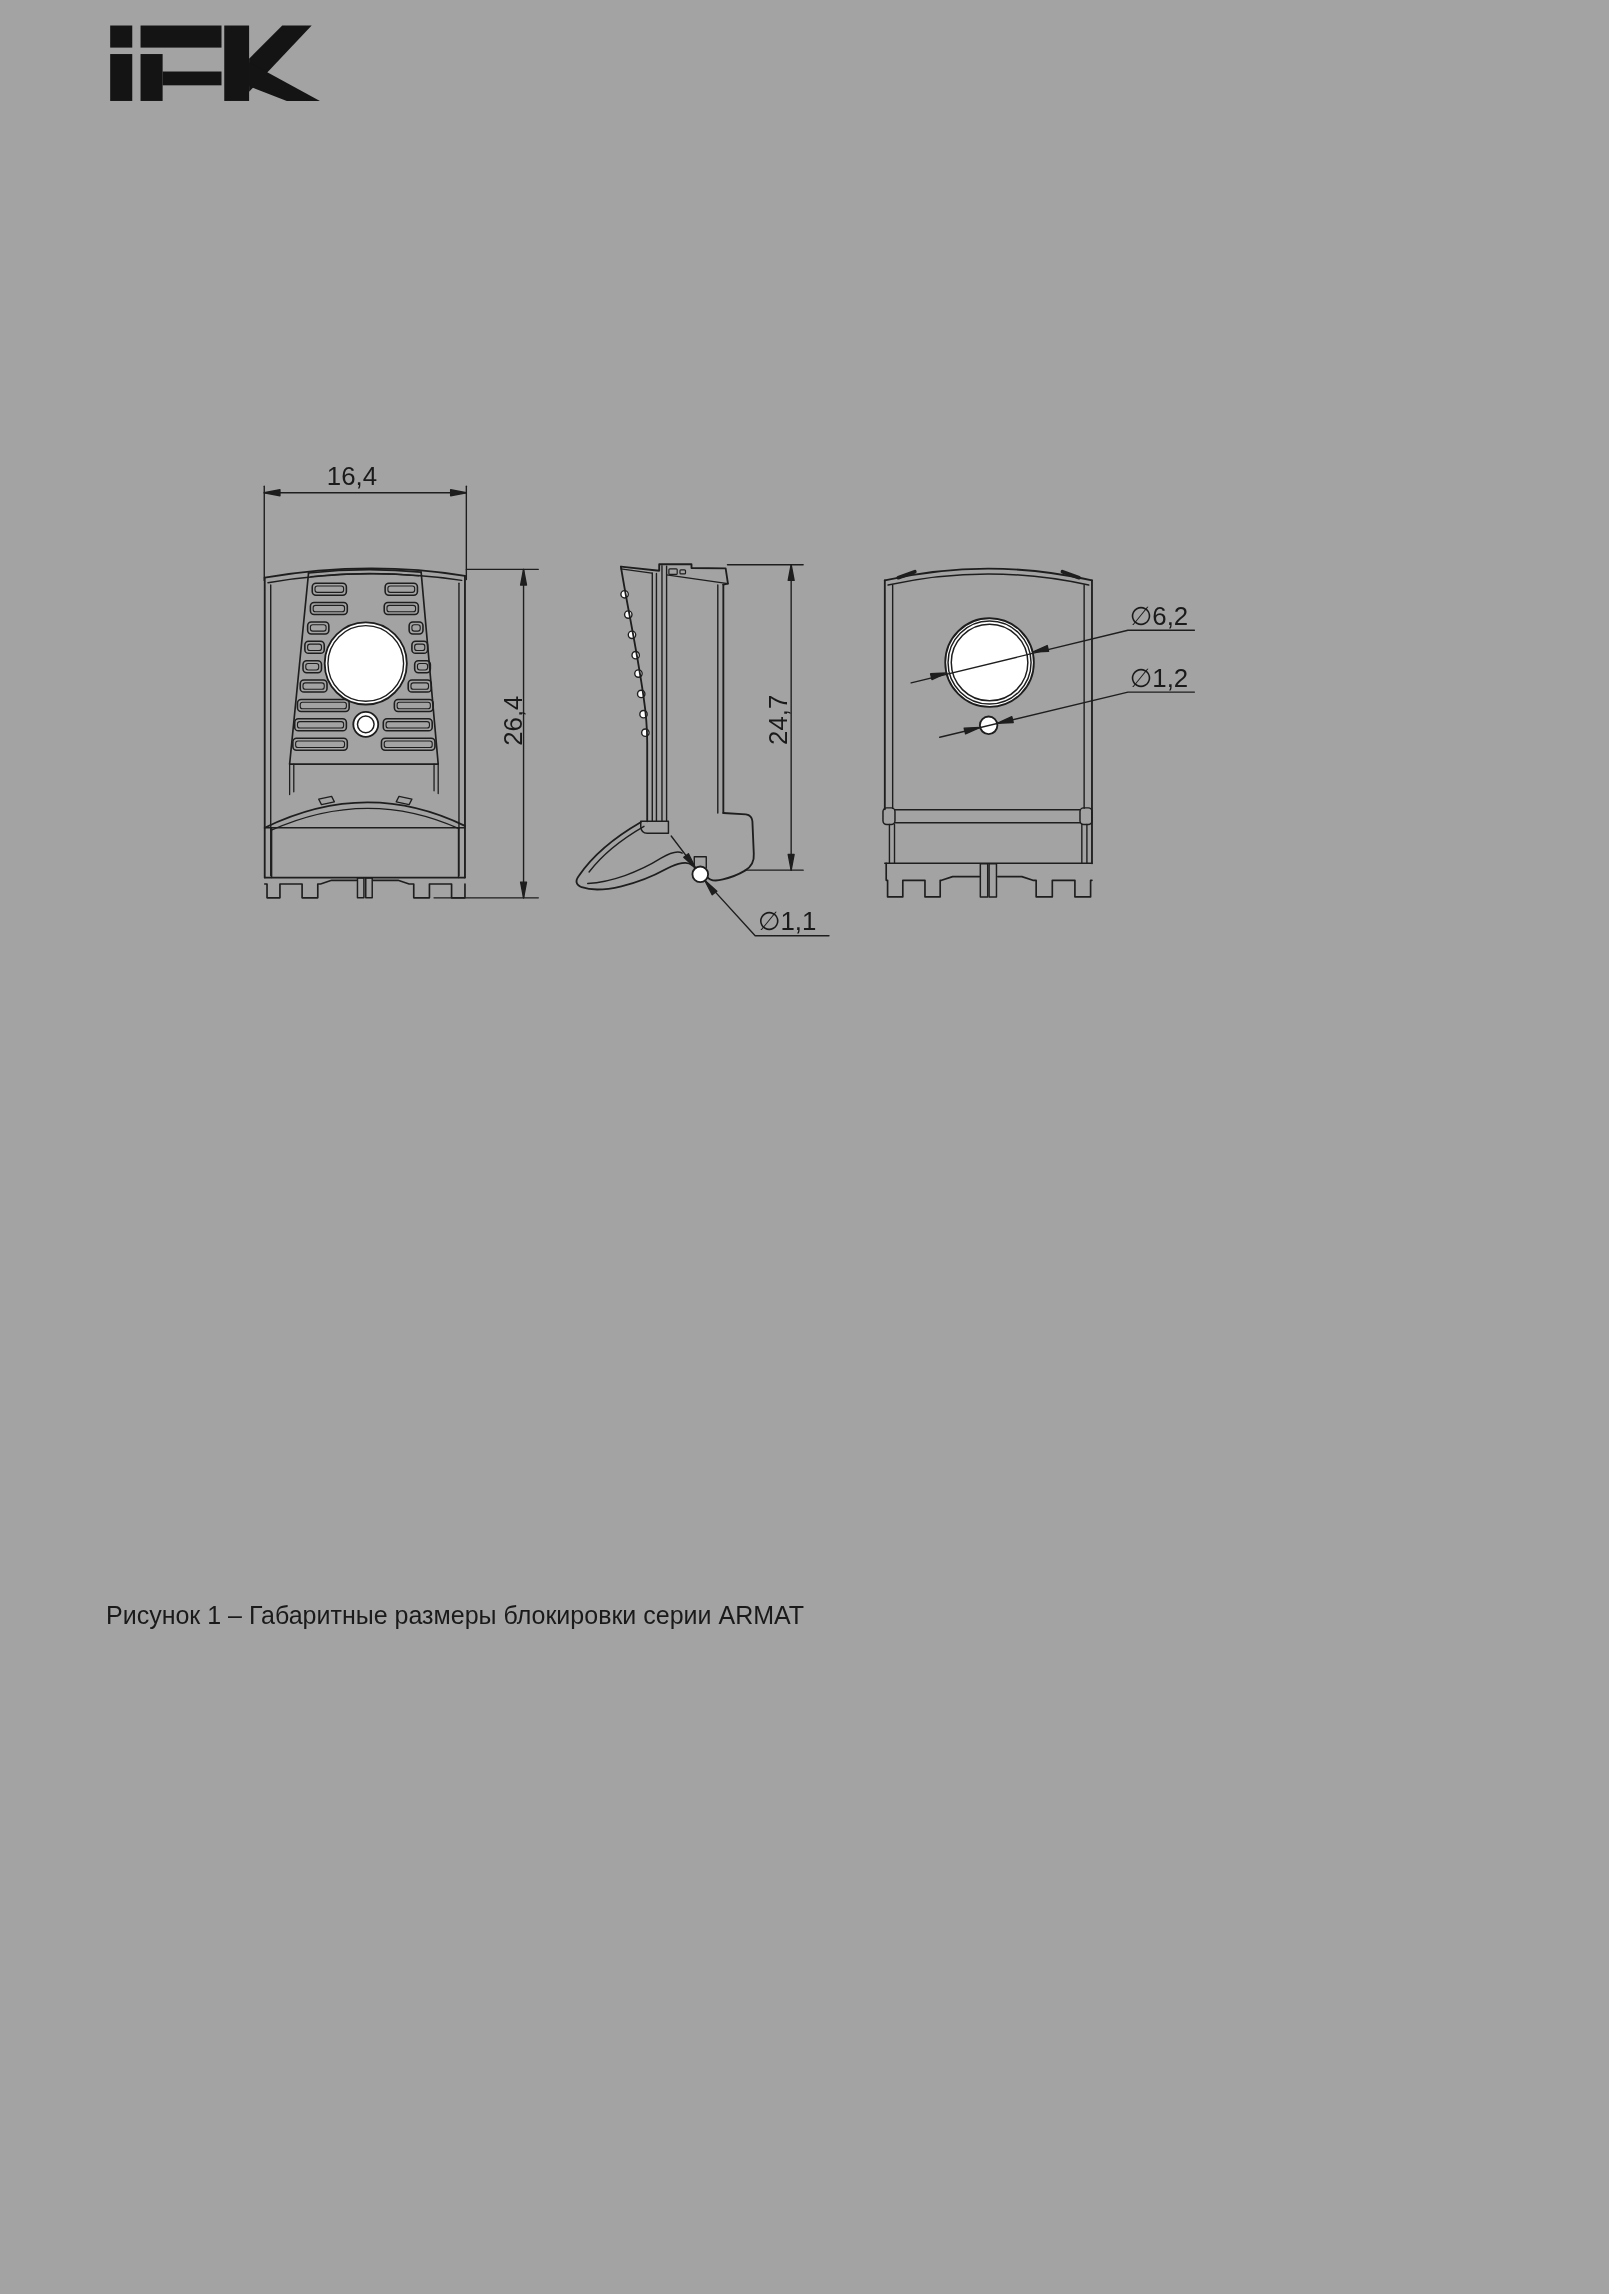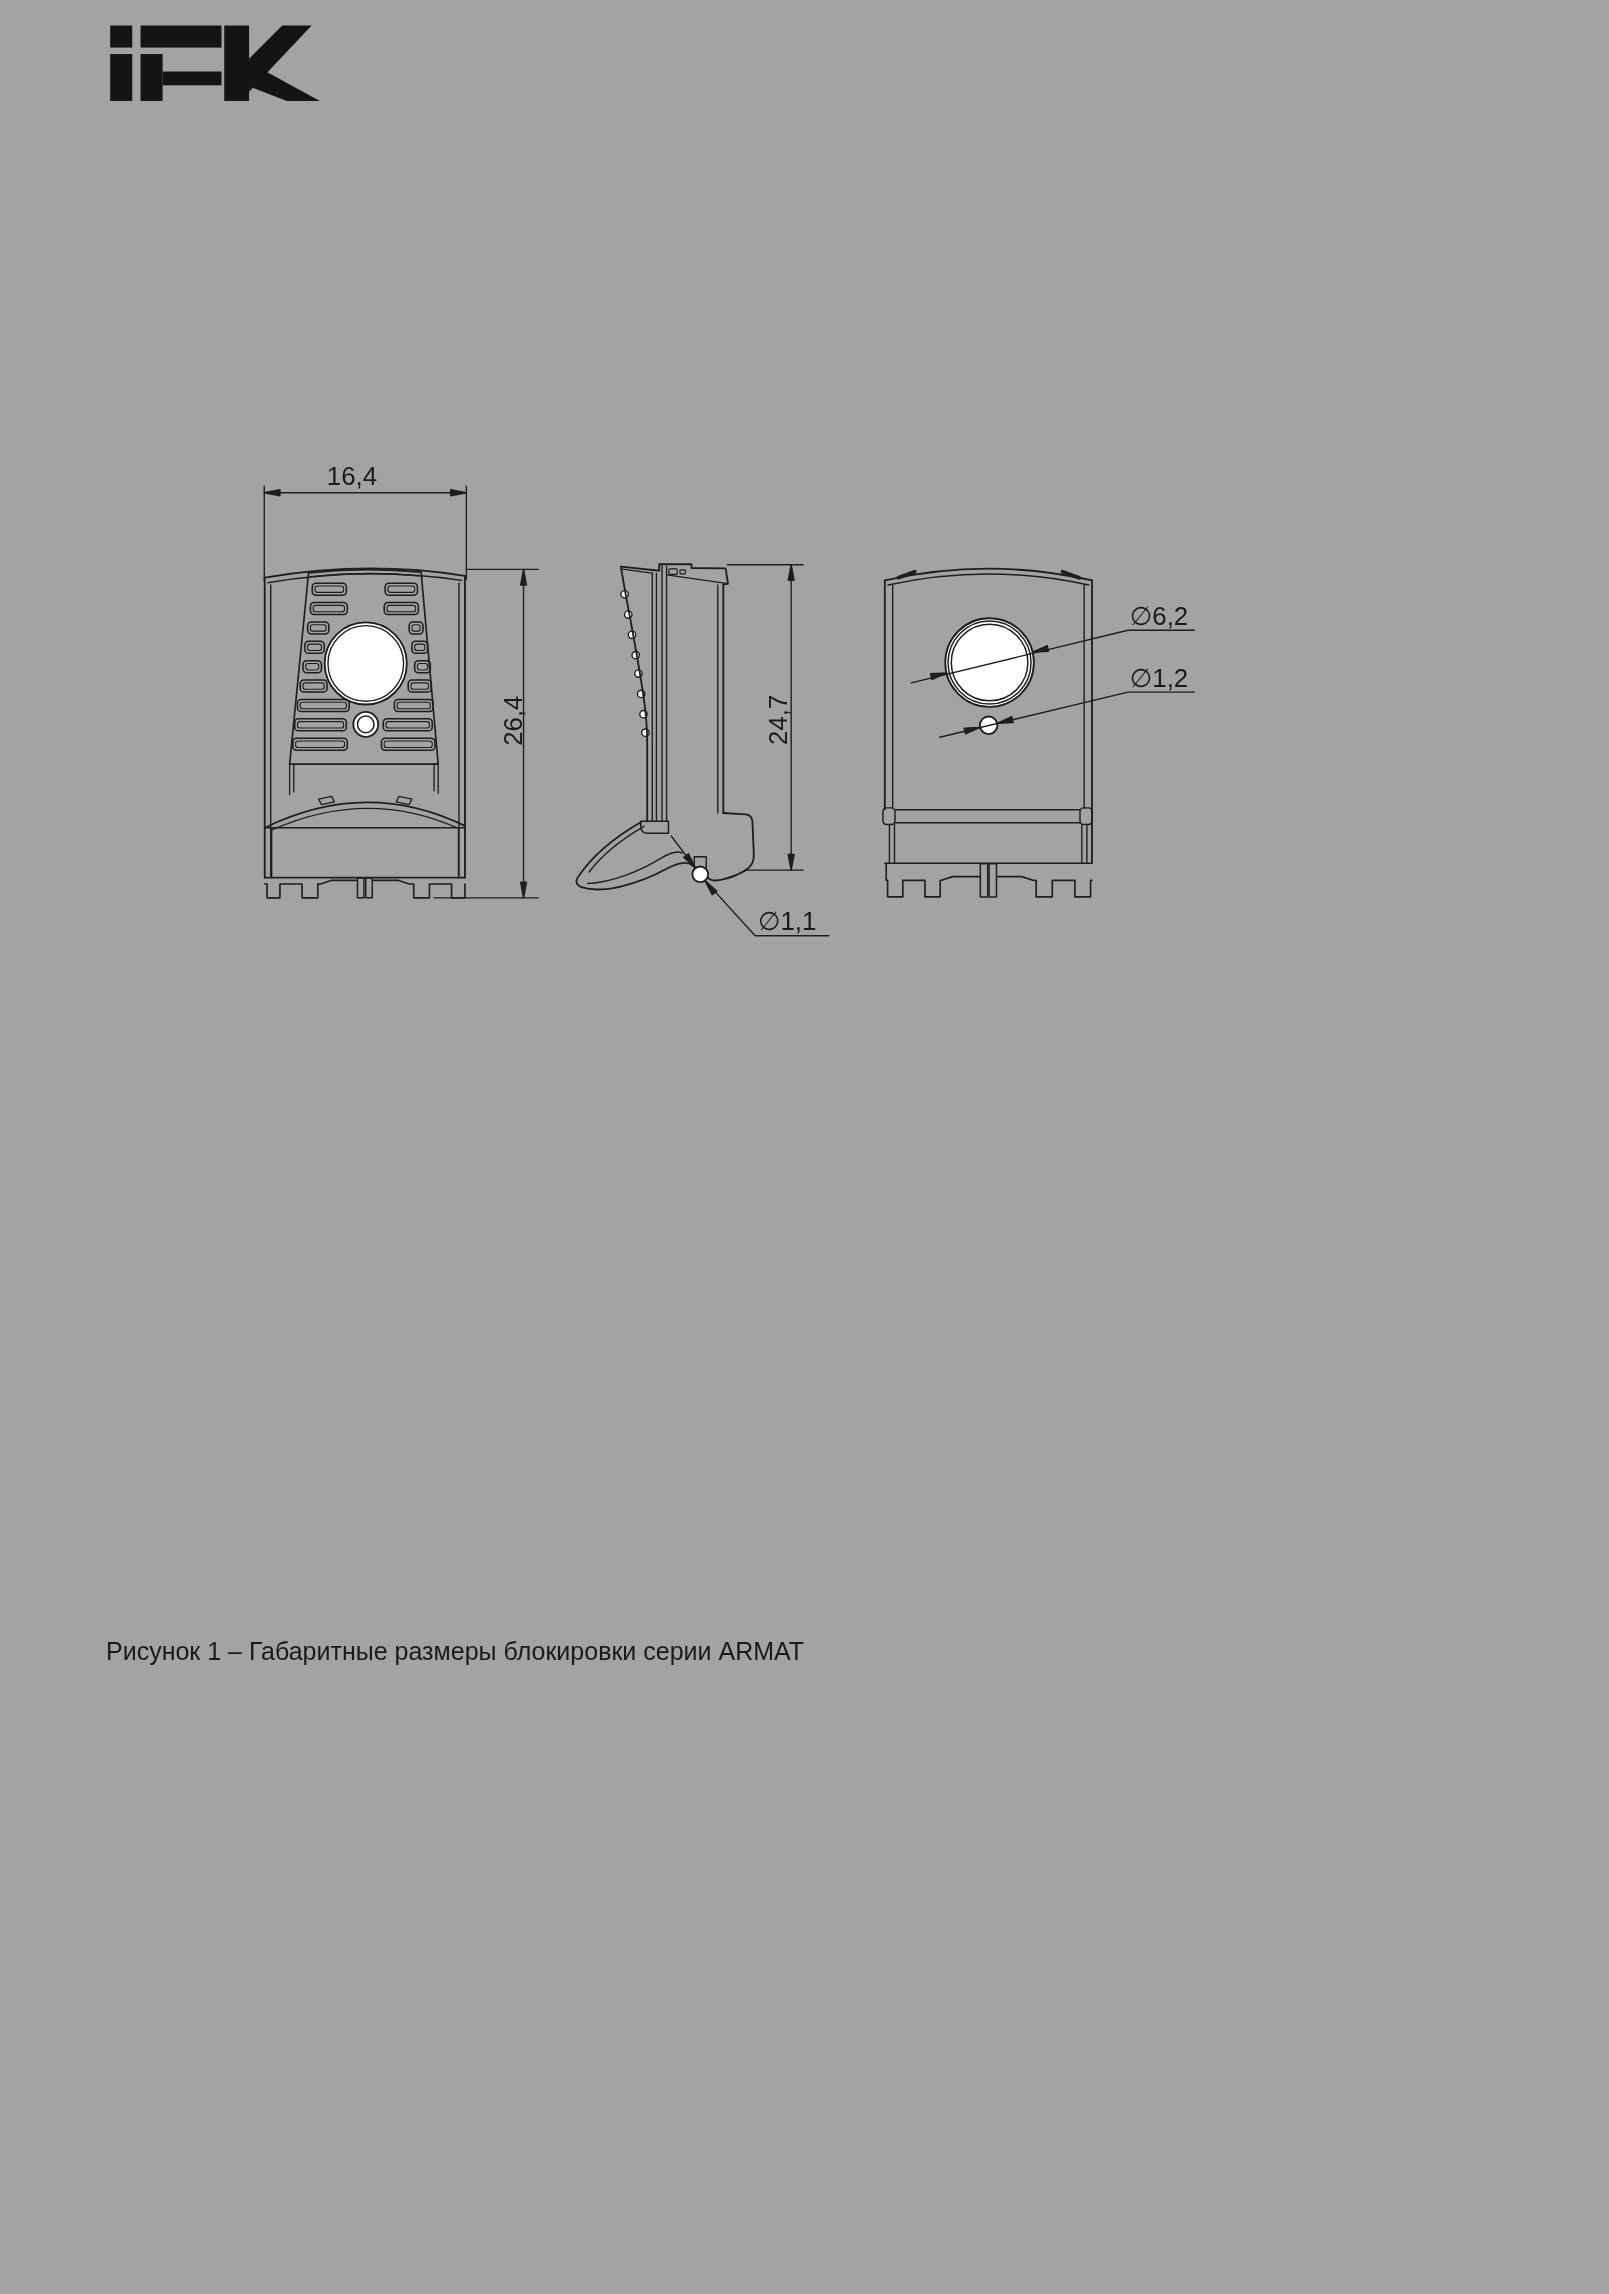--- a/index.html
+++ b/index.html
@@ -6,21 +6,21 @@
   .page{
     position:relative;
     width:1610px;height:2294px;
     background:#a3a3a3;
     font-family:"Liberation Sans","DejaVu Sans",sans-serif;
     overflow:hidden;
   }
   .logo{position:absolute;left:106px;top:20px;}
   .drawing{position:absolute;left:0;top:0;width:1610px;height:2294px;}
   .caption{
-    position:absolute;left:106px;top:1612px;
+    position:absolute;left:106px;top:1576px;
     font-size:25px;color:#1a1a1a;letter-spacing:0px;white-space:nowrap;
   }
   svg{display:block;}
   .dimtext{font-family:"Liberation Sans","DejaVu Sans",sans-serif;font-size:28px;fill:#1a1a1a;}
 </style>
 </head>
 <body>
 
 <div class="page">
 

